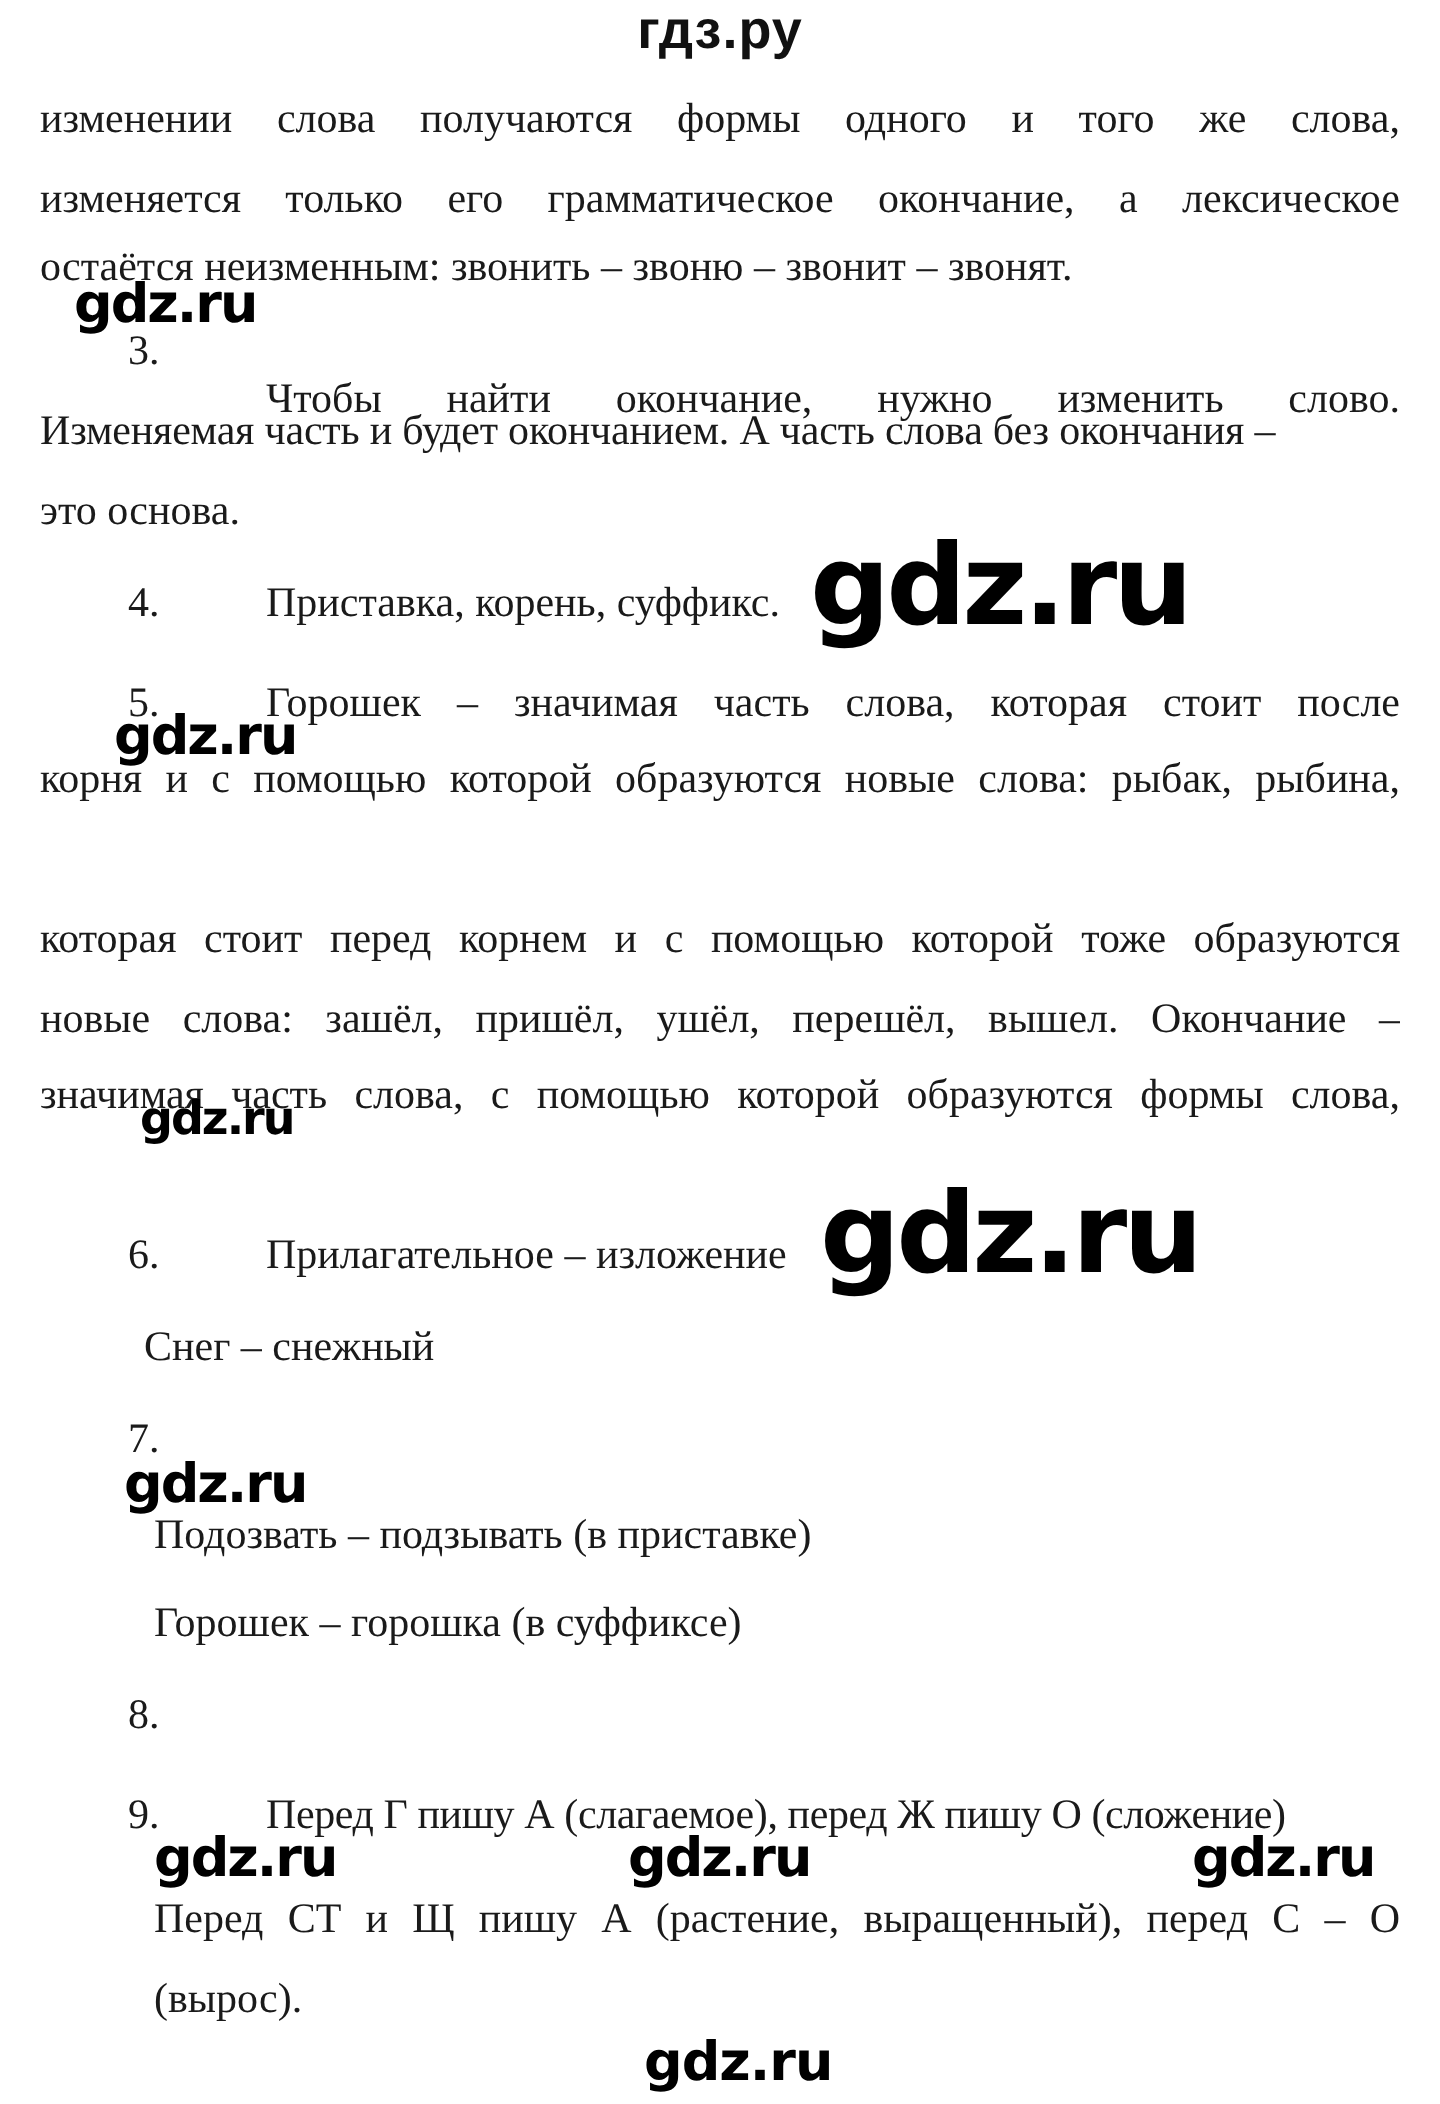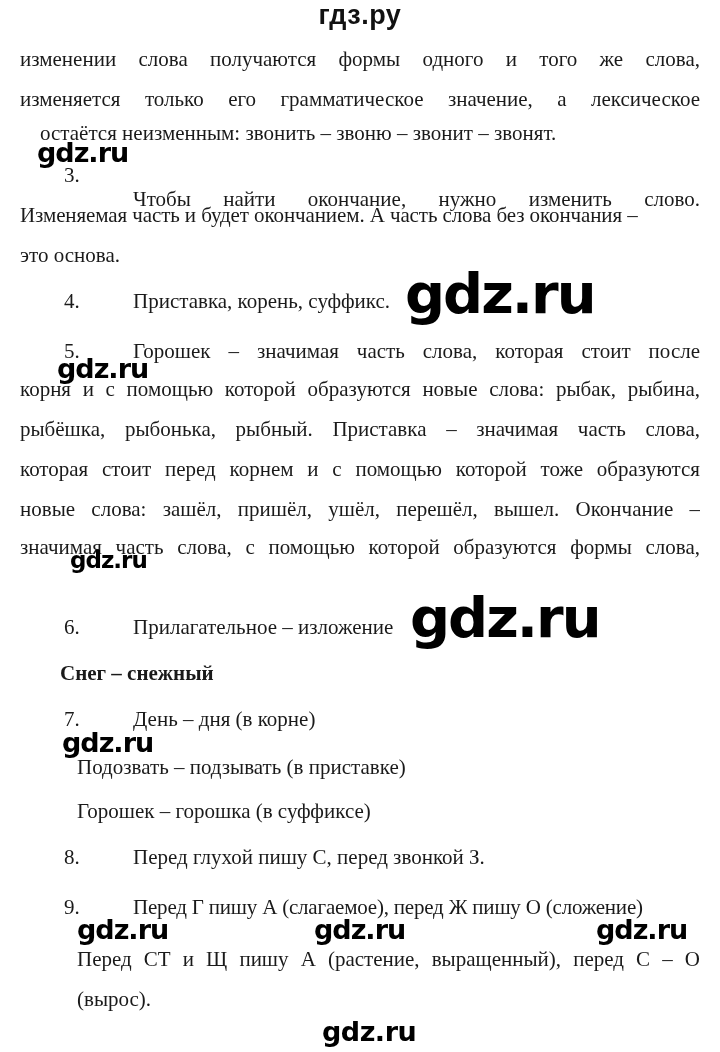--- a/index.html
+++ b/index.html
@@ -29,57 +29,54 @@
   .wm-b { font-size: 27px; font-weight: bold; letter-spacing: -0.5px; }
 </style>
 </head>
 <body>
 
 <div class="page">
 
   <div class="hdr">гдз.ру</div>
 
   <div class="line just" style="top:46px;">изменении слова получаются формы одного и того же слова,</div>
-  <div class="line just" style="top:86px;">изменяется только его грамматическое значение, а лексическое</div>
-  <div class="line" style="left:20px; top:120px;margin-left:20px;">остаётся неизменным: звонить – звоню – звонит – звонят.</div>
+  <div class="line just" style="top:86px;">изменяется только его грамматическое окончание, а лексическое</div>
+  <div class="line" style="left:20px; top:120px;">остаётся неизменным: звонить – звоню – звонит – звонят.</div>
 
   <div class="wm wm-s" style="left:37px; top:139px;">gdz.ru</div>
 
   <span class="num" style="top:162px;">3.</span>
   <div class="line just" style="left:133px; width:567px; top:162px;margin-top:24px;">Чтобы найти окончание, нужно изменить слово.</div>
   <div class="line" style="left:20px; top:202px; width:680px; letter-spacing:-0.1px;">Изменяемая часть и будет окончанием. А часть слова без окончания –</div>
   <div class="line" style="left:20px; top:242px;">это основа.</div>
 
   <span class="num" style="top:288px;">4.</span>
   <div class="line" style="left:133px; top:288px;">Приставка, корень, суффикс.</div>
   <div class="wm wm-l" style="left:405px; top:266px;">gdz.ru</div>
 
   <span class="num" style="top:338px;">5.</span>
   <div class="line just" style="left:133px; width:567px; top:338px;">Горошек – значимая часть слова, которая стоит после</div>
   <div class="wm wm-s" style="left:57px; top:355px;">gdz.ru</div>
   <div class="line just" style="top:376px;">корня и с помощью которой образуются новые слова: рыбак, рыбина,</div>
-  <div class="line just" style="top:416px;">рыбёшка, рыбонька, рыбный. Приставка – значимая часть слова,</div>
   <div class="line just" style="top:496px;">новые слова: зашёл, пришёл, ушёл, перешёл, вышел. Окончание –</div>
   <div class="line just" style="top:456px;">которая стоит перед корнем и с помощью которой тоже образуются</div>
   <div class="line just" style="top:534px;">значимая часть слова, с помощью которой образуются формы слова,</div>
   <div class="wm wm-xs" style="left:70px; top:549px;">gdz.ru</div>
 
   <span class="num" style="top:614px;">6.</span>
   <div class="line" style="left:133px; top:614px;">Прилагательное – изложение</div>
   <div class="wm wm-l" style="left:410px; top:590px;">gdz.ru</div>
-  <div class="line" style="left:60px; top:660px;font-weight:bold;">Снег – снежный</div>
+  <div class="line" style="left:72px; top:660px;">Снег – снежный</div>
 
   <span class="num" style="top:706px;">7.</span>
-  <div class="line" style="left:133px; top:706px;">День – дня (в корне)</div>
   <div class="wm wm-s" style="left:62px; top:729px;">gdz.ru</div>
   <div class="line" style="left:77px; top:754px;text-align:center;">Подозвать – подзывать (в приставке)</div>
   <div class="line" style="left:77px; top:798px;text-align:center;">Горошек – горошка (в суффиксе)</div>
 
   <span class="num" style="top:844px;">8.</span>
-  <div class="line" style="left:133px; top:844px;">Перед глухой пишу С, перед звонкой З.</div>
 
   <span class="num" style="top:894px;">9.</span>
   <div class="line" style="left:133px; top:894px; letter-spacing:-0.2px;">Перед Г пишу А (слагаемое), перед Ж пишу О (сложение)</div>
   <div class="wm wm-s" style="left:77px; top:916px;">gdz.ru</div>
   <div class="wm wm-s" style="left:314px; top:916px;">gdz.ru</div>
   <div class="wm wm-s" style="left:596px; top:916px;">gdz.ru</div>
   <div class="line just" style="left:77px; width:623px; top:946px;">Перед СТ и Щ пишу А (растение, выращенный), перед С – О</div>
   <div class="line" style="left:77px; top:986px;">(вырос).</div>
 
   <div class="wm wm-b" style="left:322px; top:1018px;">gdz.ru</div>

